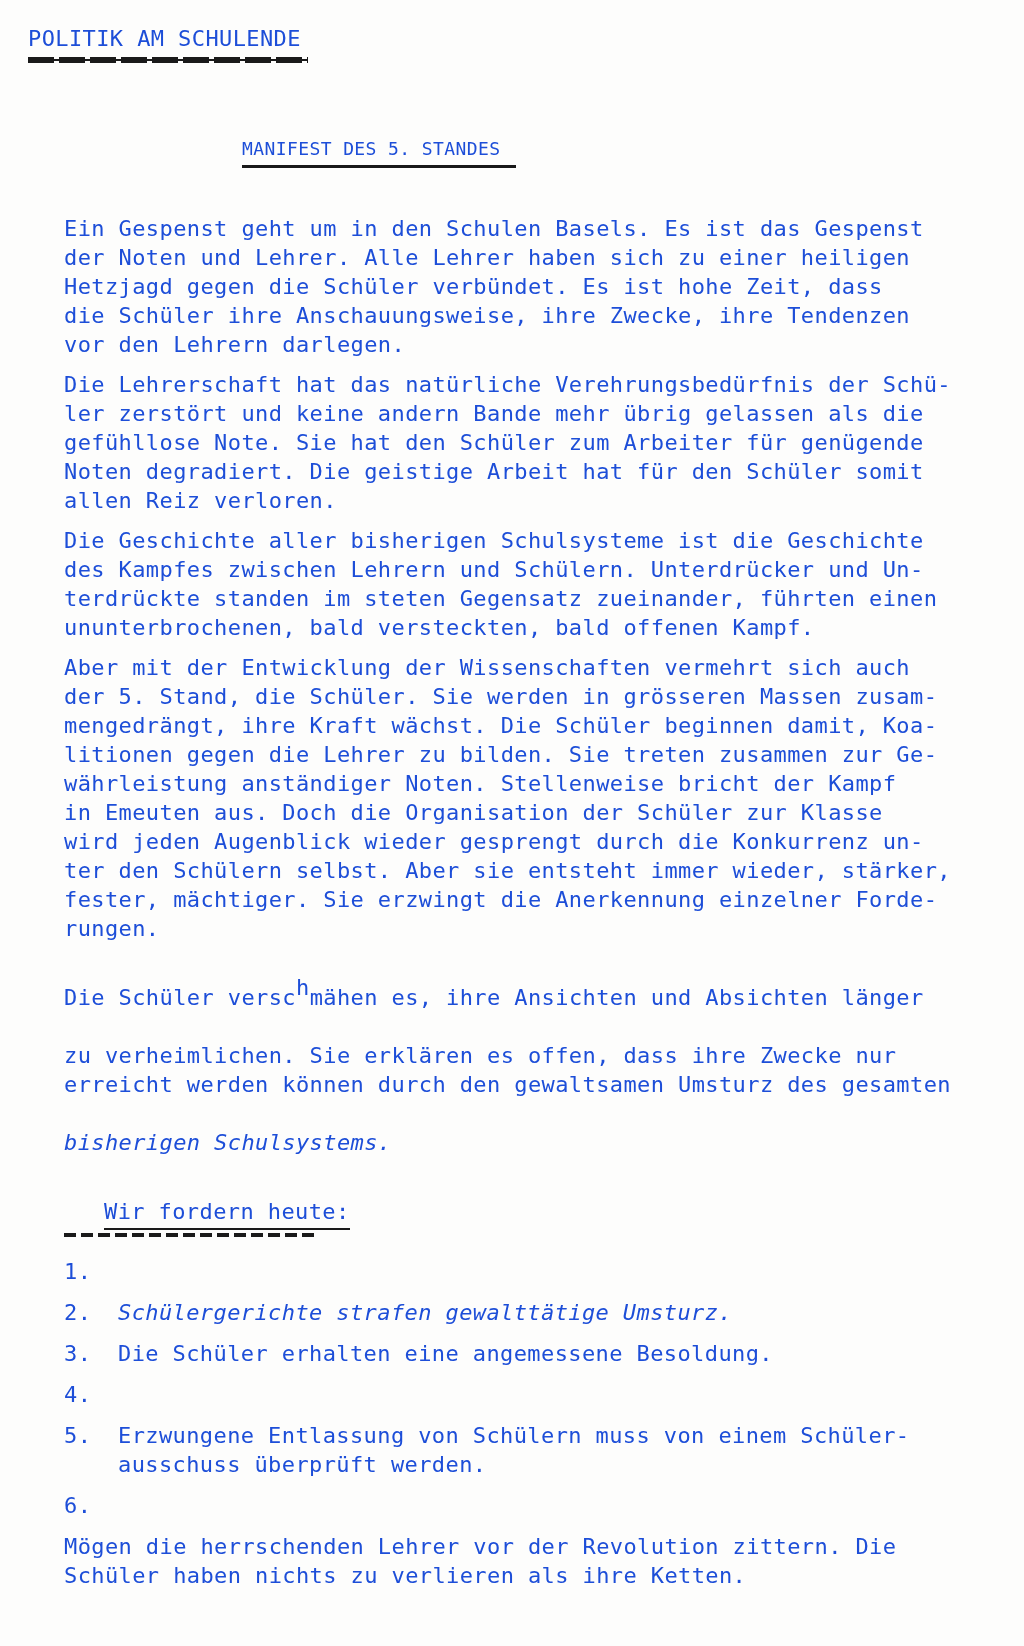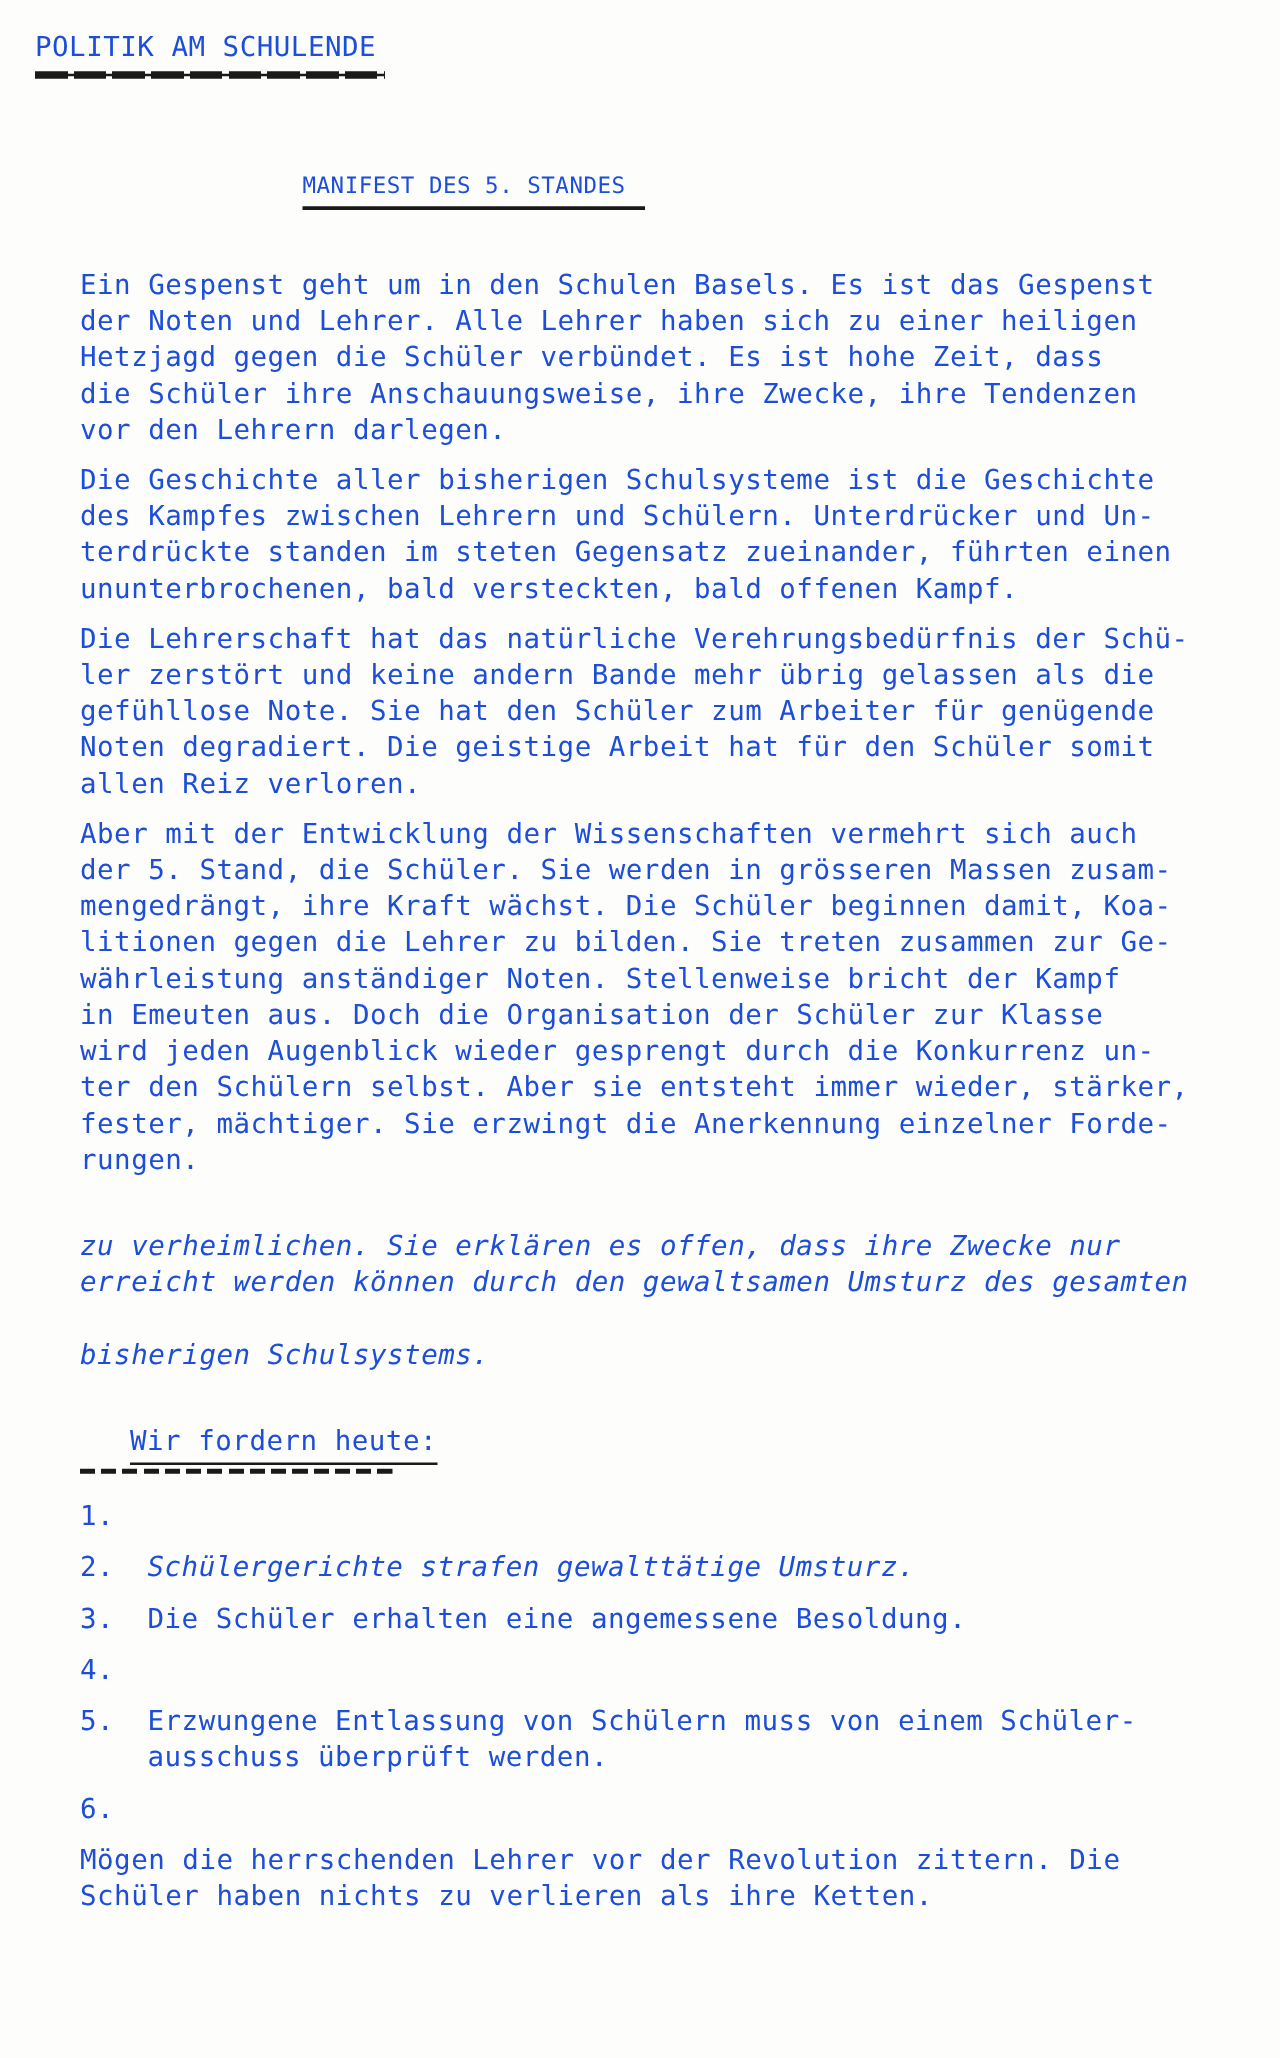--- a/index.html
+++ b/index.html
@@ -34,21 +34,21 @@
     margin: 0;
     padding: 0 16px 2px 0;
     border-bottom: 3px solid #191919;
   }
   .body { margin: 46px 0 0 36px; }
   .para {
     white-space: pre-line;
     margin: 0 0 11px 0;
   }
   .line { display: block; }
-  .lines { display: block; white-space: pre-line; font-style: italic; }
+  .lines { display: block; white-space: pre-line; }
   .raised { display: inline-block; transform: translateY(-10px); }
   .slant { font-style: italic; }
   .demands-heading-wrap { margin: 6px 0 20px 0; }
   .demands-heading {
     display: inline-block;
     padding-bottom: 2px;
     border-bottom: 2px solid #1a1a1a;
     margin-left: 40px;
   }
   .dash-underline {
@@ -77,43 +77,44 @@
   </div>
 
   <main class="body">
 
     <p class="para">Ein Gespenst geht um in den Schulen Basels. Es ist das Gespenst
 der Noten und Lehrer. Alle Lehrer haben sich zu einer heiligen
 Hetzjagd gegen die Schüler verbündet. Es ist hohe Zeit, dass
 die Schüler ihre Anschauungsweise, ihre Zwecke, ihre Tendenzen
 vor den Lehrern darlegen.</p>
 
-    <p class="para">Die Geschichte aller bisherigen Schulsysteme ist die Geschichte
-des Kampfes zwischen Lehrern und Schülern. Unterdrücker und Un-
-terdrückte standen im steten Gegensatz zueinander, führten einen
-ununterbrochenen, bald versteckten, bald offenen Kampf.</p>
-
     <p class="para">Die Lehrerschaft hat das natürliche Verehrungsbedürfnis der Schü-
 ler zerstört und keine andern Bande mehr übrig gelassen als die
 gefühllose Note. Sie hat den Schüler zum Arbeiter für genügende
 Noten degradiert. Die geistige Arbeit hat für den Schüler somit
 allen Reiz verloren.</p>
+
+    <p class="para">Die Geschichte aller bisherigen Schulsysteme ist die Geschichte
+des Kampfes zwischen Lehrern und Schülern. Unterdrücker und Un-
+terdrückte standen im steten Gegensatz zueinander, führten einen
+ununterbrochenen, bald versteckten, bald offenen Kampf.</p>
 
     <p class="para">Aber mit der Entwicklung der Wissenschaften vermehrt sich auch
 der 5. Stand, die Schüler. Sie werden in grösseren Massen zusam-
 mengedrängt, ihre Kraft wächst. Die Schüler beginnen damit, Koa-
 litionen gegen die Lehrer zu bilden. Sie treten zusammen zur Ge-
 währleistung anständiger Noten. Stellenweise bricht der Kampf
 in Emeuten aus. Doch die Organisation der Schüler zur Klasse
 wird jeden Augenblick wieder gesprengt durch die Konkurrenz un-
 ter den Schülern selbst. Aber sie entsteht immer wieder, stärker,
 fester, mächtiger. Sie erzwingt die Anerkennung einzelner Forde-
 rungen.</p>
 
     <p class="para">
+      <span class="line"><span>Die Schüler versc</span><span class="raised">h</span><span>mähen es, ihre Ansichten und Absichten länger</span></span>
       <span class="lines">zu verheimlichen. Sie erklären es offen, dass ihre Zwecke nur
 erreicht werden können durch den gewaltsamen Umsturz des gesamten</span>
       <span class="lines slant">bisherigen Schulsystems.</span>
     </p>
 
     <div class="demands-heading-wrap">
       <span class="demands-heading">Wir fordern heute:</span>
       <div class="dash-underline"></div>
     </div>
 

